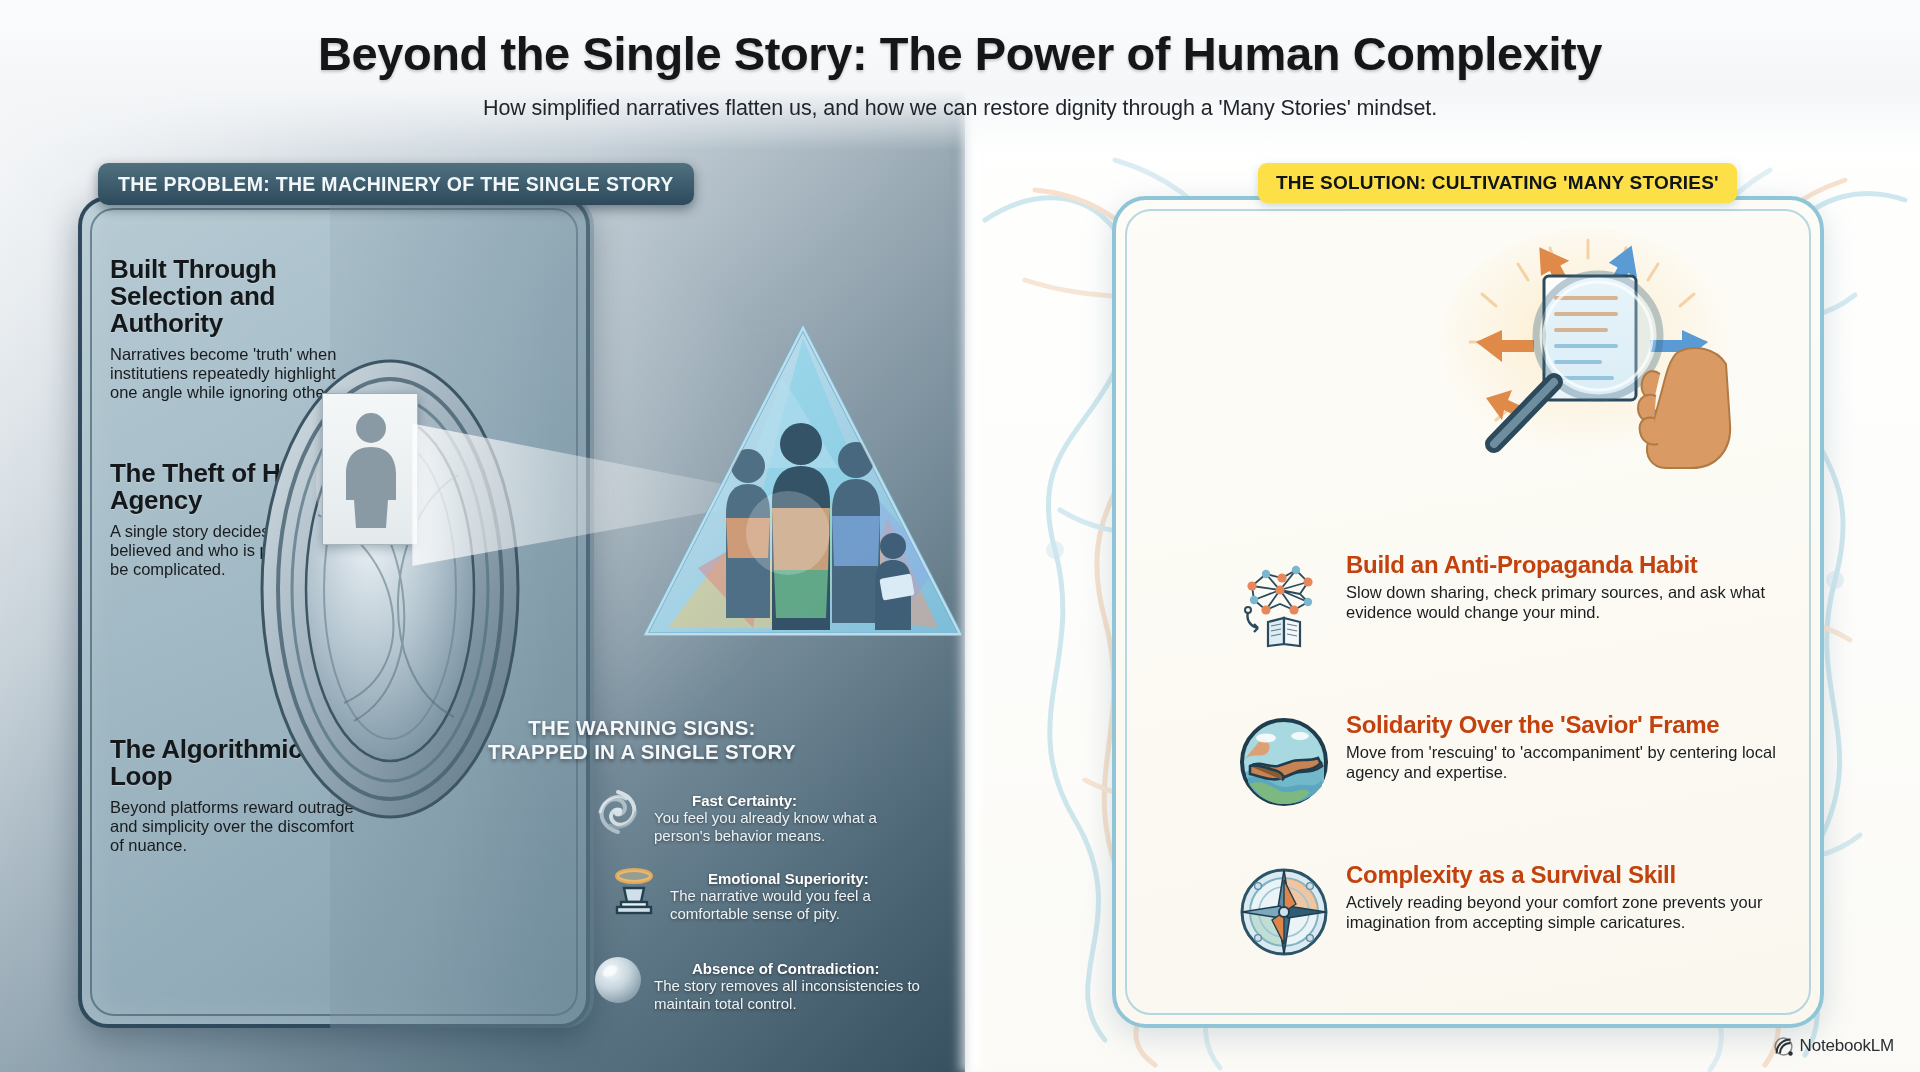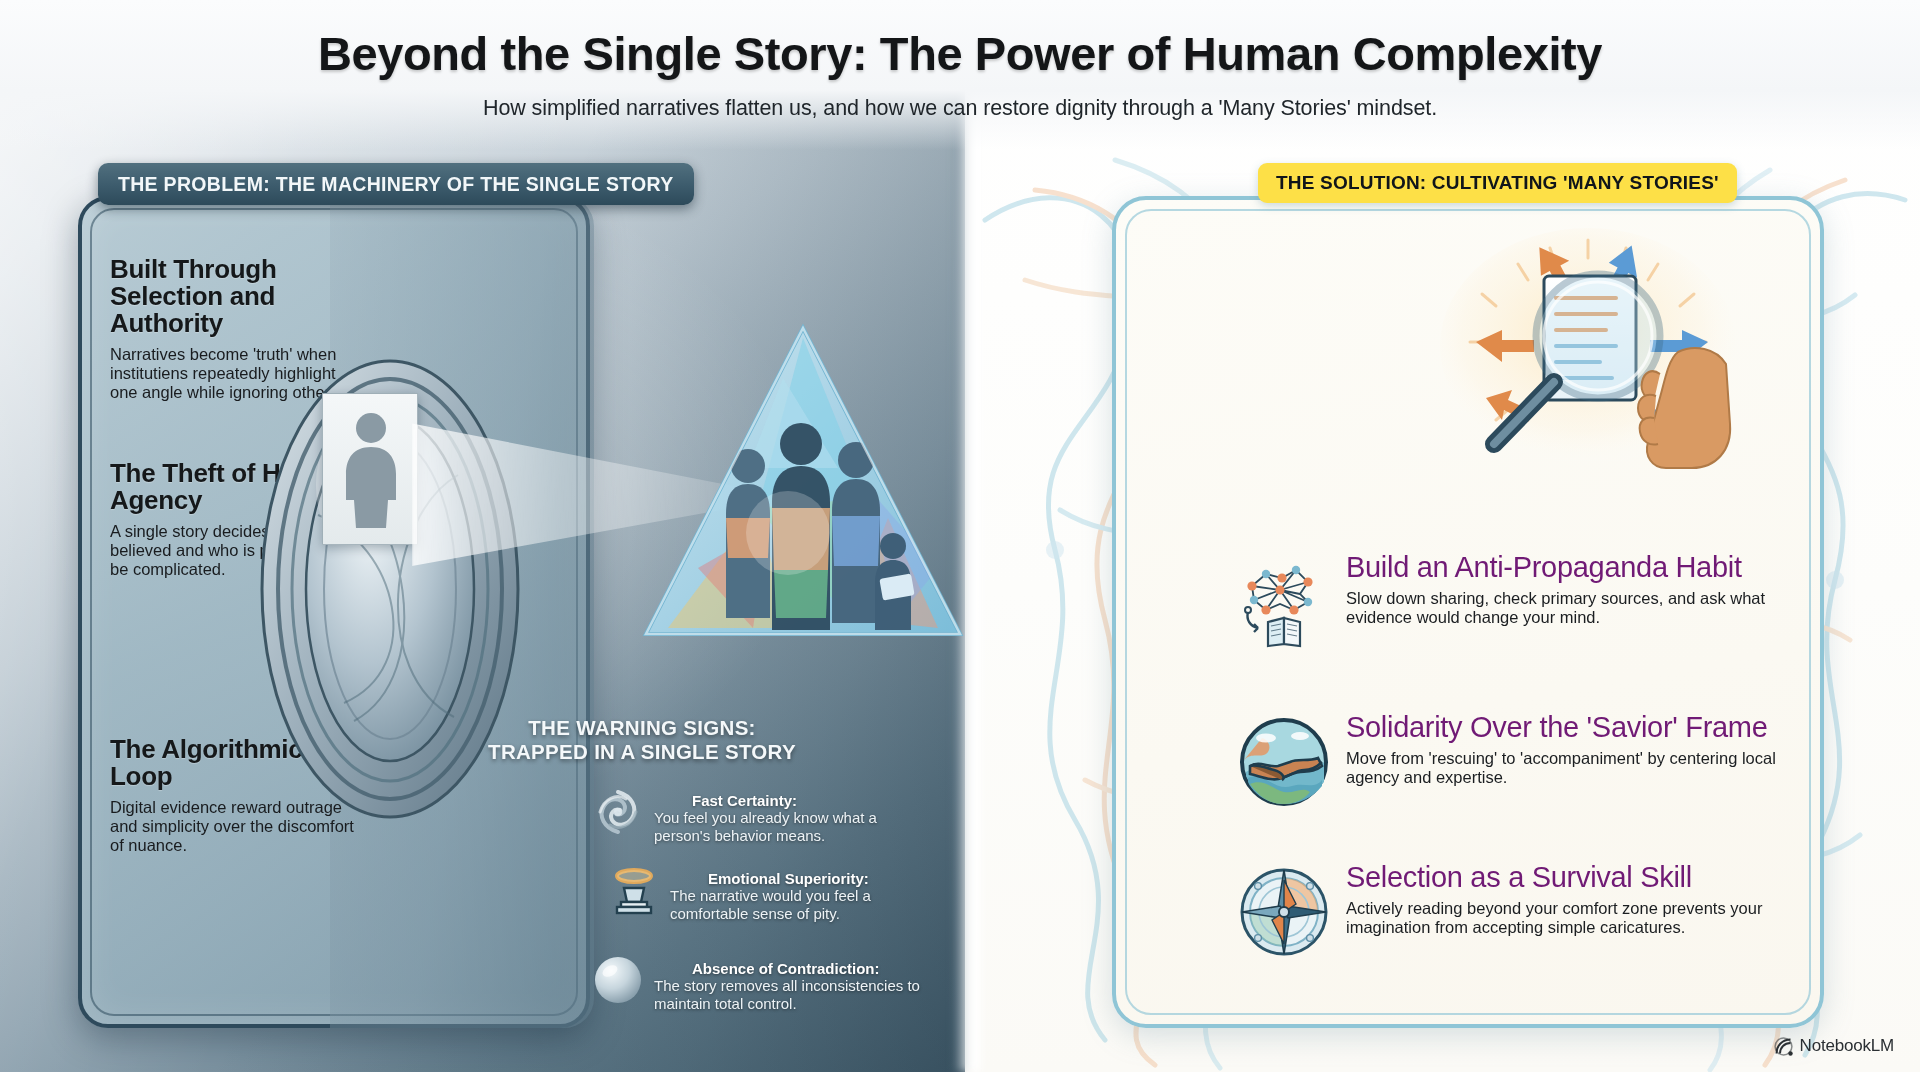--- a/index.html
+++ b/index.html
@@ -139,21 +139,21 @@
     box-shadow:0 3px 9px rgba(90,140,160,.30);
     font-size:19px; font-weight:bold; color:#10151a; letter-spacing:.2px;
     white-space:nowrap;
   }
   .mag { position:absolute; left:1430px; top:224px; width:330px; height:260px; }
 
   .rblock { position:absolute; left:1238px; width:560px; }
   .rblock .ricon { position:absolute; left:0; top:4px; width:92px; height:92px; }
   .rblock .rtxt { position:absolute; left:108px; top:0; width:452px; }
   .rblock h3 {
-    font-size:29px; font-weight:normal; line-height:1.06; color:#701a75; letter-spacing:-.3px;
+    font-size:24px; font-weight:bold; line-height:1.06; color:#c2410c; letter-spacing:-.3px;
   }
   .rblock p { margin-top:6px; font-size:16.5px; line-height:1.16; color:#1b1e21; }
 
   
   .watermark {
     position:absolute; right:26px; bottom:16px;
     display:flex; align-items:center; gap:7px;
     font-size:17px; color:#2a2f33; letter-spacing:-.2px;justify-content:center;
   }
 </style>
@@ -208,21 +208,21 @@
   <div class="lblock" style="top:256px;">
     <h3>Built Through Selection and Authority</h3>
     <p>Narratives become 'truth' when institutiens repeatedly highlight one angle while ignoring others.</p>
   </div>
   <div class="lblock" style="top:460px;">
     <h3>The Theft of Human Agency</h3>
     <p>A single story decides who is believed and who is permitted to be complicated.</p>
   </div>
   <div class="lblock" style="top:736px;">
     <h3>The Algorithmic Loop</h3>
-    <p>Digital evidence reward outrage and simplicity over the discomfort of nuance.</p>
+    <p>Beyond platforms reward outrage and simplicity over the discomfort of nuance.</p>
   </div>
 
   <svg class="aperture" viewBox="0 0 268 468">
     <defs>
       <linearGradient id="lensg" x1="0" y1="0" x2="1" y2="1">
         <stop offset="0%" stop-color="#dbe4e9"></stop>
           <stop offset="45%" stop-color="#9fb1bd"></stop>
         <stop offset="100%" stop-color="#5c7484"></stop>
       </linearGradient>
       <radialGradient id="lensglass" cx="38%" cy="32%" r="72%">
@@ -497,21 +497,21 @@
       <polygon points="46,78 34,54 46,46" fill="#e0854a" stroke="#1f3d4d" stroke-width="1.4"></polygon>
       <circle cx="46" cy="46" r="5" fill="#cfe0e8" stroke="#1f3d4d" stroke-width="2"></circle>
       <g fill="#cfe0e8" stroke="#5d8ea6" stroke-width="1.4">
         <circle cx="20" cy="20" r="3.4"></circle>
           <circle cx="72" cy="20" r="3.4"></circle>
         <circle cx="20" cy="72" r="3.4"></circle>
           <circle cx="72" cy="72" r="3.4"></circle>
       </g>
     </svg>
     <div class="rtxt">
-      <h3>Selection as a Survival Skill</h3>
+      <h3>Complexity as a Survival Skill</h3>
       <p>Actively reading beyond your comfort zone prevents your imagination from accepting simple caricatures.</p>
     </div>
   </div>
 
   <div class="watermark">
     <svg width="19" height="19" viewBox="0 0 19 19">
       <path d="M2.5,16.5 C2.5,8.5 8.5,2.5 16.5,2.5" fill="none" stroke="#2a2f33" stroke-width="1.9"></path>
       <path d="M6,16.5 C6,10.5 10.5,6 16.5,6" fill="none" stroke="#2a2f33" stroke-width="1.9"></path>
       <circle cx="16.5" cy="16.5" r="2.2" fill="#2a2f33"></circle>
       <circle cx="9.5" cy="9.5" r="8.4" fill="none" stroke="#2a2f33" stroke-width="1.5" opacity=".55"></circle>

